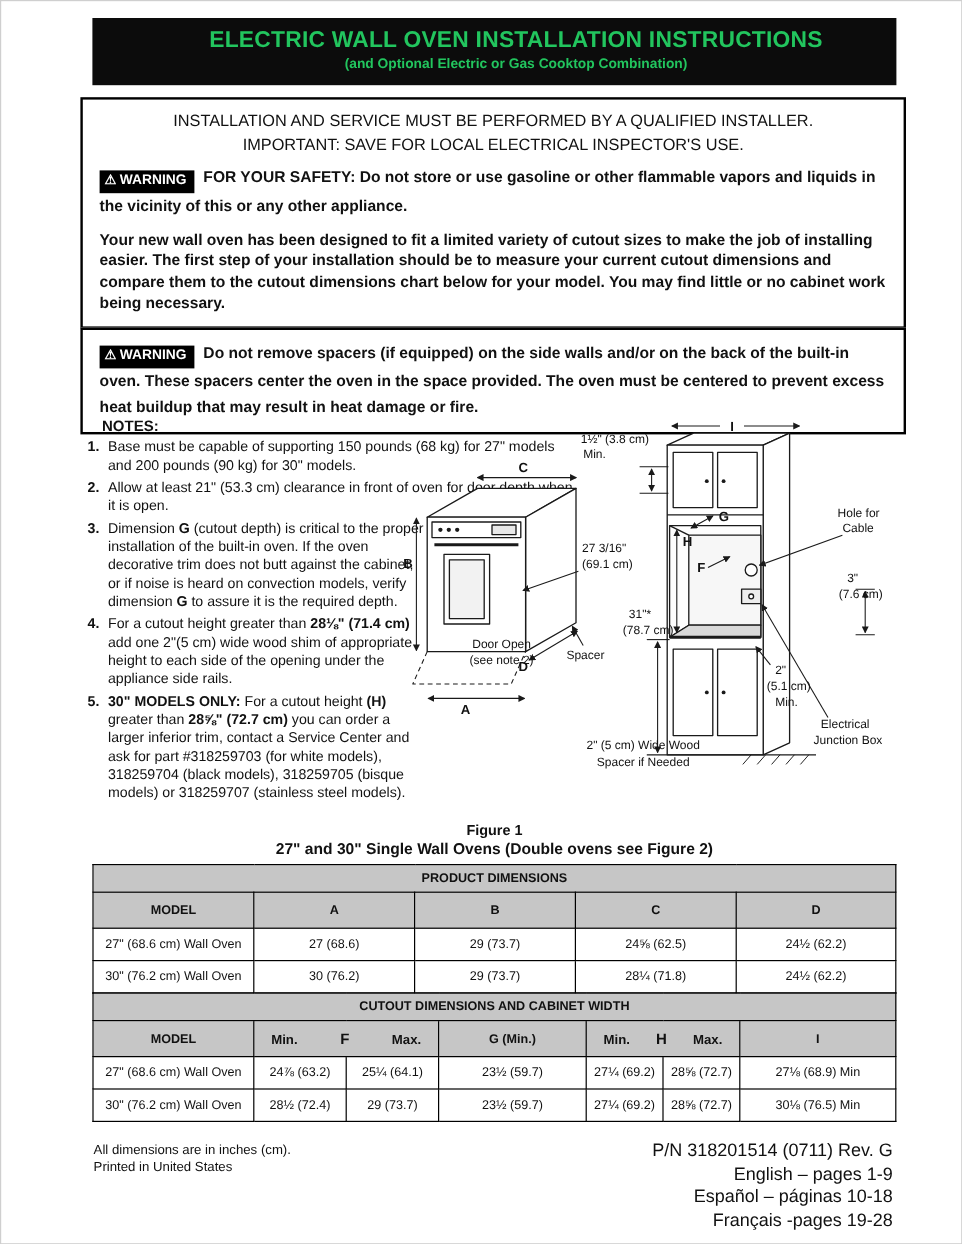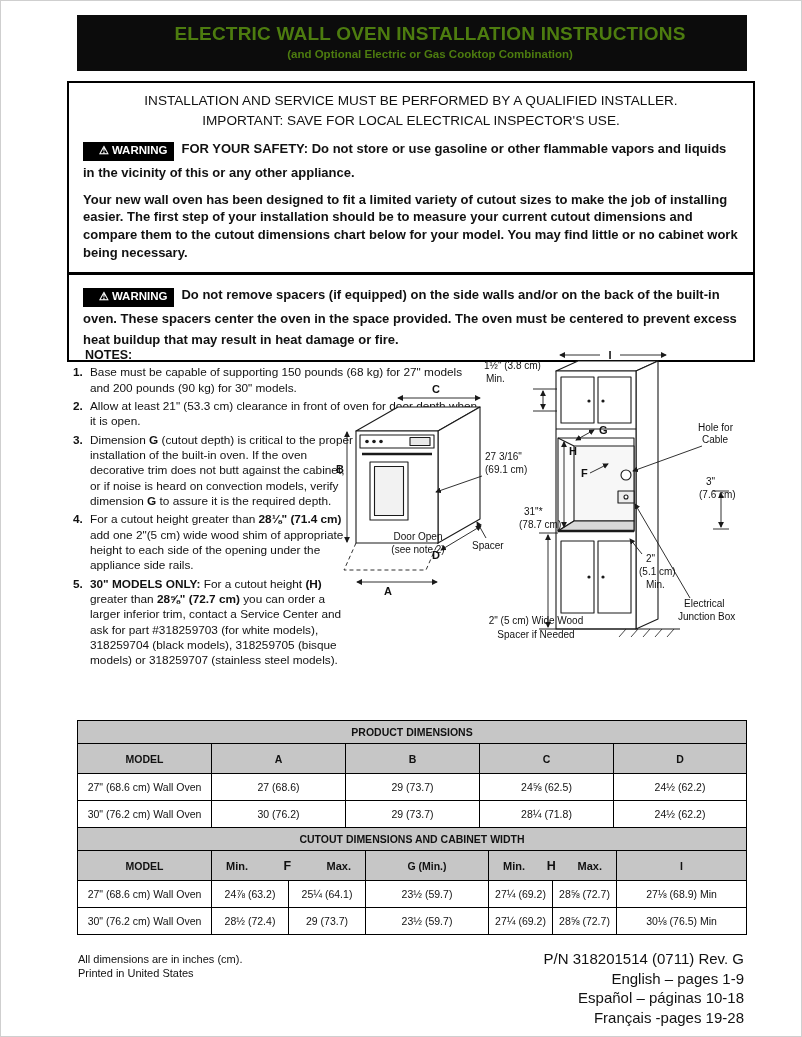--- a/index.html
+++ b/index.html
@@ -3,30 +3,30 @@
 <meta charset="utf-8">
 <style>
   * { box-sizing: border-box; }
   html,body { margin:0; padding:0; background:#e9e9e9; }
   .page {
     position:relative; width:802px; height:1037px; margin:0 auto;
     background:#fff; border:1px solid #cfcfcf; overflow:hidden;
     font-family:"Liberation Sans", sans-serif; color:#111;
   }
   
-  .title-bar { position:absolute; left:76px; top:14px; width:670px; height:56px; background:#0c0c0c; color:#4d7c0f; text-align:center;padding-left:36px; }
+  .title-bar { position:absolute; left:76px; top:14px; width:670px; height:56px; background:#0c0c0c; color:#22c55e; text-align:center;padding-left:36px; }
   .title-bar .main-title { font-size:19px; font-weight:bold; letter-spacing:.2px; margin-top:8px; }
   .title-bar .subtitle { font-size:11.5px; font-weight:bold; margin-top:3px; }
   
   .box { position:absolute; left:66px; width:688px; border:2px solid #000; background:#fff; padding:8px 14px 10px; }
   .intro-box { top:80px; }
   .spacer-box { top:272px; }
   .center-bold { text-align:center; font-weight:normal; font-size:13.6px; line-height:1.45; }
   .warn-line { margin:7px 0 0; line-height:1.35; }
-  .warn-badge { display:inline-block; background:#000; color:#fff; font-weight:bold; font-size:11.5px; padding:1px 7px 2px 16px; margin-right:7px; vertical-align:-1px; white-space:nowrap; }
+  .warn-badge { display:inline-block; background:#000; color:#fff; font-weight:bold; font-size:11.5px; padding:1px 7px 2px 4px; margin-right:7px; vertical-align:-1px; white-space:nowrap; }
   .warn-icon { margin-right:3px; font-size:11px; }
   .warn-text { font-weight:bold; font-size:13px; }
   .body-par { font-weight:bold; font-size:13px; line-height:1.38; margin:8px 0 0; }
   
   .notes { position:absolute; left:72px; top:346px; width:412px; font-size:11.8px; line-height:1.3; }
   .notes-heading { font-weight:bold; font-size:12.5px; margin-bottom:2px;padding-left:12px; }
   .note { display:flex; margin-bottom:3px; }
   .note .num { flex:0 0 17px; font-weight:bold; }
   .note .txt { flex:1; }
   .notes .narrow { width:282px; }
@@ -208,20 +208,24 @@
       <text x="303" y="232" font-size="10">(5.1 cm)</text>
       <text x="310" y="245" font-size="10">Min.</text>
       <text x="348" y="264" font-size="10">Electrical</text>
       <text x="342" y="277" font-size="10">Junction Box</text>
       <text x="200" y="281" font-size="10" text-anchor="middle">2" (5 cm) Wide Wood</text>
       <text x="200" y="295" font-size="10" text-anchor="middle">Spacer if Needed</text>
     </g>
   </svg>
 
 
+  <div class="figure-caption">
+    <div class="fc1">Figure 1</div>
+    <div class="fc2">27" and 30" Single Wall Ovens (Double ovens see Figure 2)</div>
+  </div>
 
   <div class="tables">
     <table class="dims">
       <colgroup>
           <col style="width:134px">
           <col style="width:134px">
           <col style="width:134px">
           <col style="width:134px">
           <col style="width:133px">
         </colgroup>

